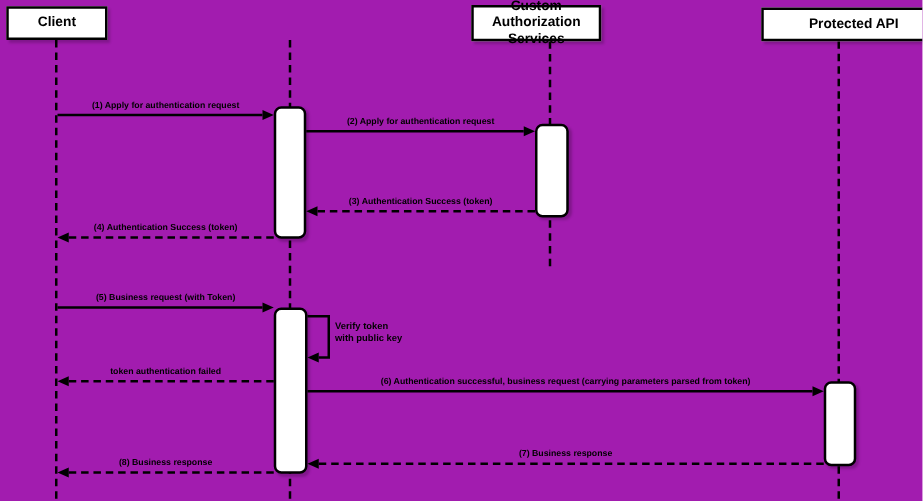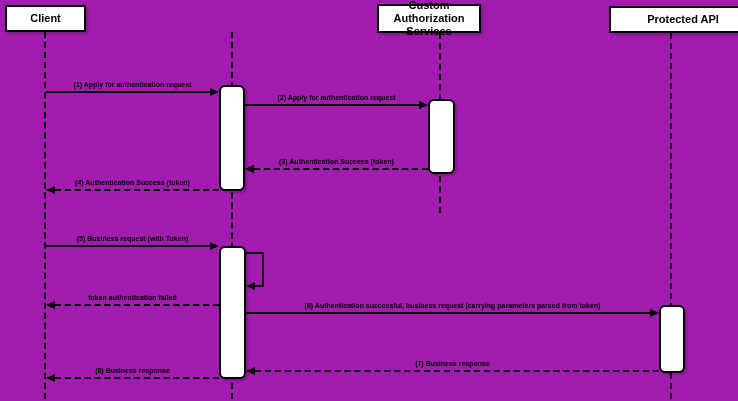--- a/index.html
+++ b/index.html
@@ -84,20 +84,22 @@
   <div class="msg-label" style="left:46px; top:178px; width:173px;">(4) Authentication Success (token)</div>
 
   <div class="hline" style="left:46px; top:245px; width:164px;"></div>
   <div class="arr-r" style="left:210px; top:242px;"></div>
   <div class="msg-label" style="left:46px; top:234px; width:173px;">(5) Business request (with Token)</div>
 
   <div class="hline" style="left:246px; top:252px; width:18px;"></div>
   <div class="vline" style="left:262px; top:252px; height:34px;"></div>
   <div class="hline" style="left:255px; top:285px; width:9px;"></div>
   <div class="arr-l" style="left:246px; top:282px;"></div>
+  <div class="free-label self-label" style="left:268px; top:256px; width:70px;">Verify token
+with public key</div>
 
   <div class="hline dashed" style="left:55px; top:304px; width:164px;"></div>
   <div class="arr-l" style="left:46px; top:301px;"></div>
   <div class="msg-label" style="left:46px; top:293px; width:173px;">token authentication failed</div>
 
   <div class="hline" style="left:246px; top:312px; width:404px;"></div>
   <div class="arr-r" style="left:650px; top:309px;"></div>
   <div class="msg-label" style="left:246px; top:301px; width:413px;">(6) Authentication successful, business request (carrying parameters parsed from token)</div>
 
   <div class="hline dashed" style="left:255px; top:370px; width:404px;"></div>

